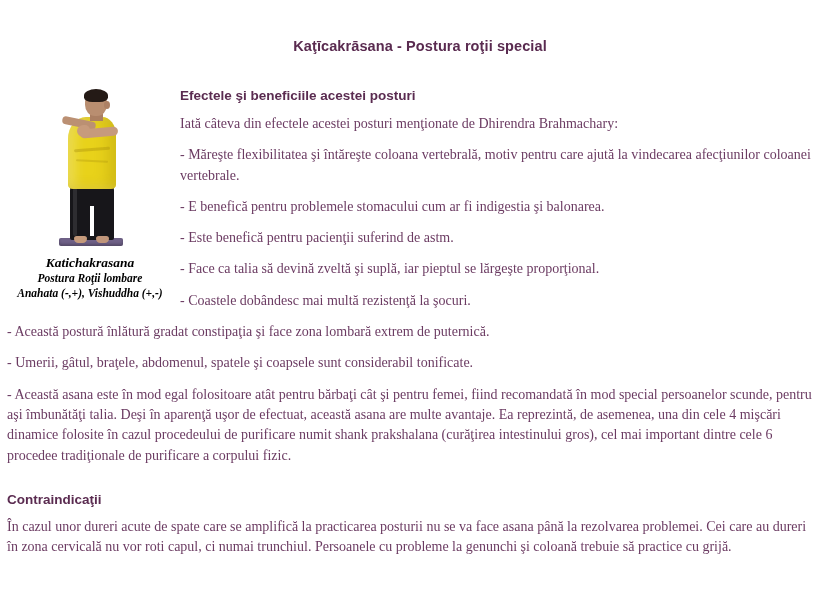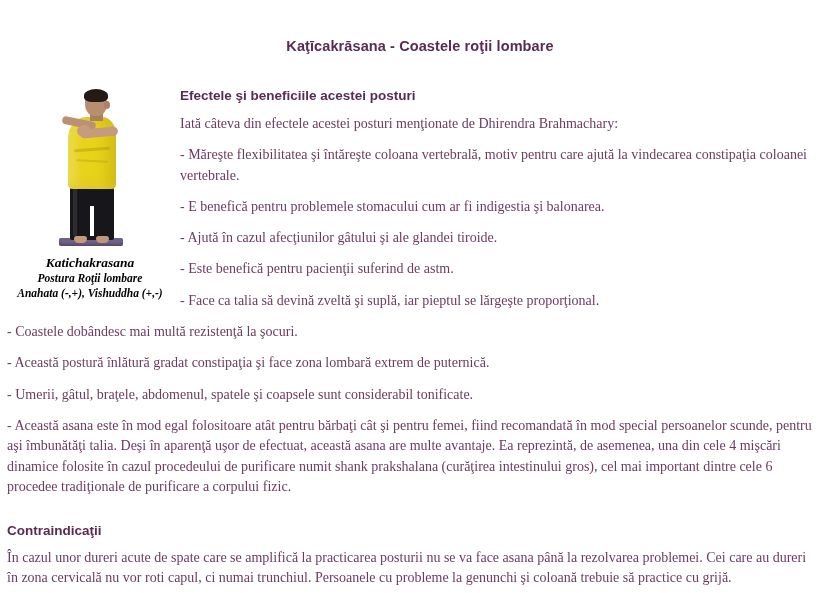--- a/index.html
+++ b/index.html
@@ -217,21 +217,21 @@
   h2.section.contra {
     margin-top: 0;
     margin-bottom: 10px;
   }
 </style>
 </head>
 <body>
 
 <div class="page">
 
-  <div class="doc-title">Kaţīcakrāsana - Coastele roţii lombare</div>
+  <div class="doc-title">Kaţīcakrāsana - Postura roţii special</div>
 
   <div class="content">
 
     <figure class="figure">
       <div class="photo-wrap">
         <div class="ph-mat"></div>
         <div class="ph-pants"></div>
         <div class="ph-pants-hi"></div>
         <div class="ph-pants-gap"></div>
         <div class="ph-foot-l"></div>
@@ -253,23 +253,22 @@
         <span class="c3">Anahata (-,+), Vishuddha (+,-)</span>
       </figcaption>
     </figure>
 
     <div class="textcol">
 
       <h2 class="section">Efectele şi beneficiile acestei posturi</h2>
 
       <p class="body">Iată câteva din efectele acestei posturi menţionate de Dhirendra Brahmachary:</p>
 
-      <p class="body">- Măreşte flexibilitatea şi întăreşte coloana vertebrală, motiv pentru care ajută la vindecarea constipaţia coloanei vertebrale.</p>
+      <p class="body">- Măreşte flexibilitatea şi întăreşte coloana vertebrală, motiv pentru care ajută la vindecarea afecţiunilor coloanei vertebrale.</p>
       <p class="body">- E benefică pentru problemele stomacului cum ar fi indigestia şi balonarea.</p>
-      <p class="body">- Ajută în cazul afecţiunilor gâtului şi ale glandei tiroide.</p>
       <p class="body">- Este benefică pentru pacienţii suferind de astm.</p>
       <p class="body">- Face ca talia să devină zveltă şi suplă, iar pieptul se lărgeşte proporţional.</p>
       <p class="body">- Coastele dobândesc mai multă rezistenţă la şocuri.</p>
       <p class="body">- Această postură înlătură gradat constipaţia şi face zona lombară extrem de puternică.</p>
       <p class="body">- Umerii, gâtul, braţele, abdomenul, spatele şi coapsele sunt considerabil tonificate.</p>
       <p class="body tight">- Această asana este în mod egal folositoare atât pentru bărbaţi cât şi pentru femei, fiind recomandată în mod special persoanelor scunde, pentru aşi îmbunătăţi talia. Deşi în aparenţă uşor de efectuat, această asana are multe avantaje. Ea reprezintă, de asemenea, una din cele 4 mişcări dinamice folosite în cazul procedeului de purificare numit shank prakshalana (curăţirea intestinului gros), cel mai important dintre cele 6 procedee tradiţionale de purificare a corpului fizic.</p>
 
       <div class="spacer-contra"></div>
 
       <h2 class="section contra">Contraindicaţii</h2>

